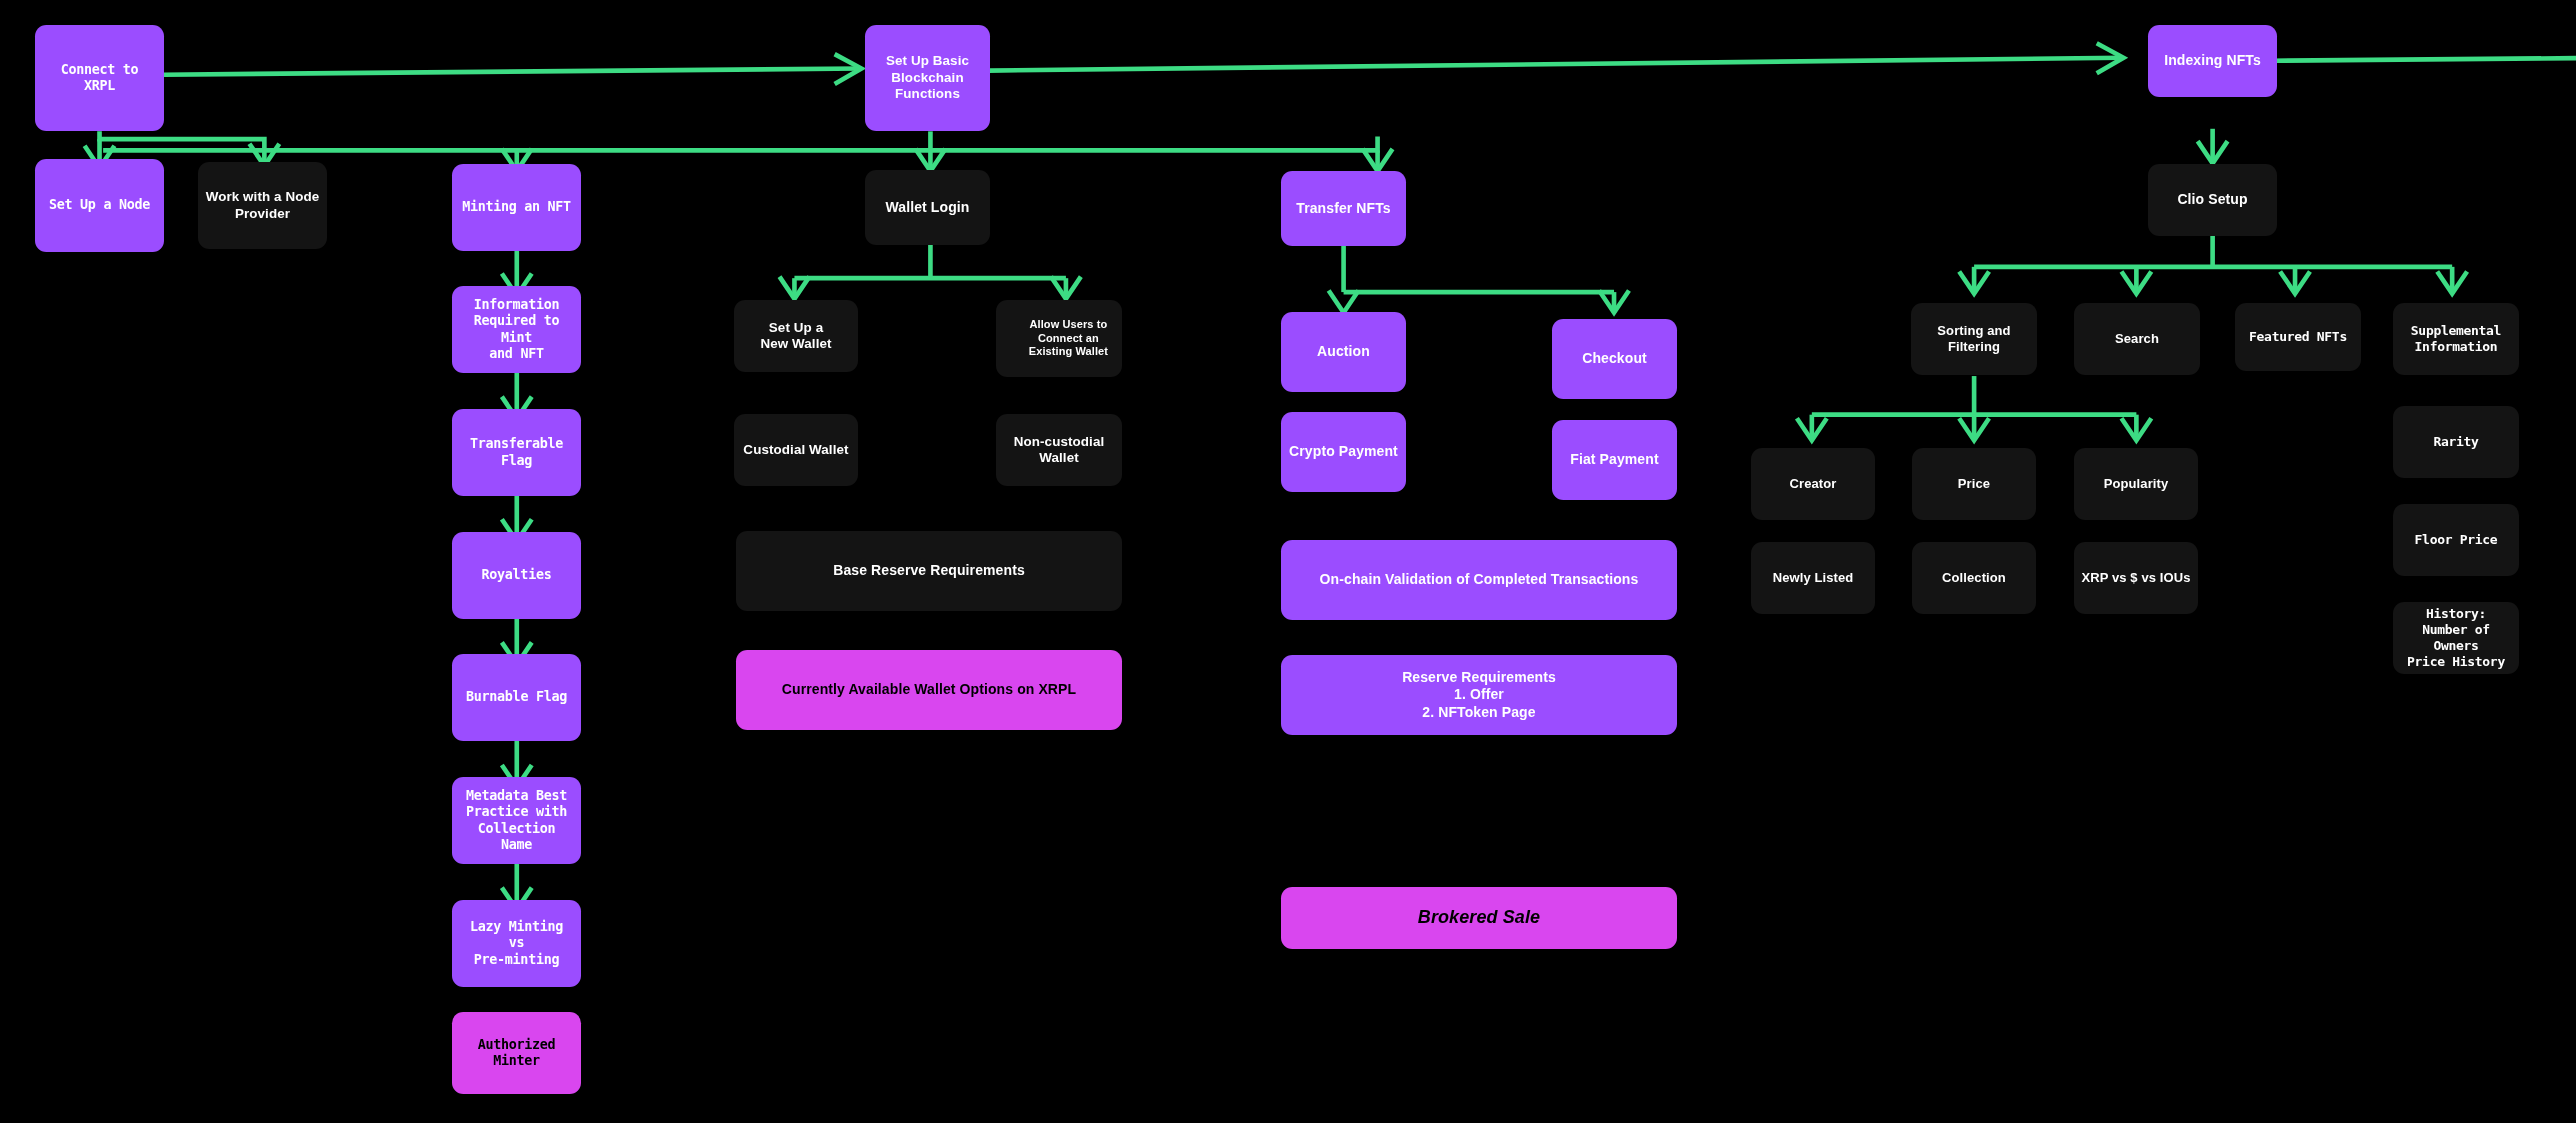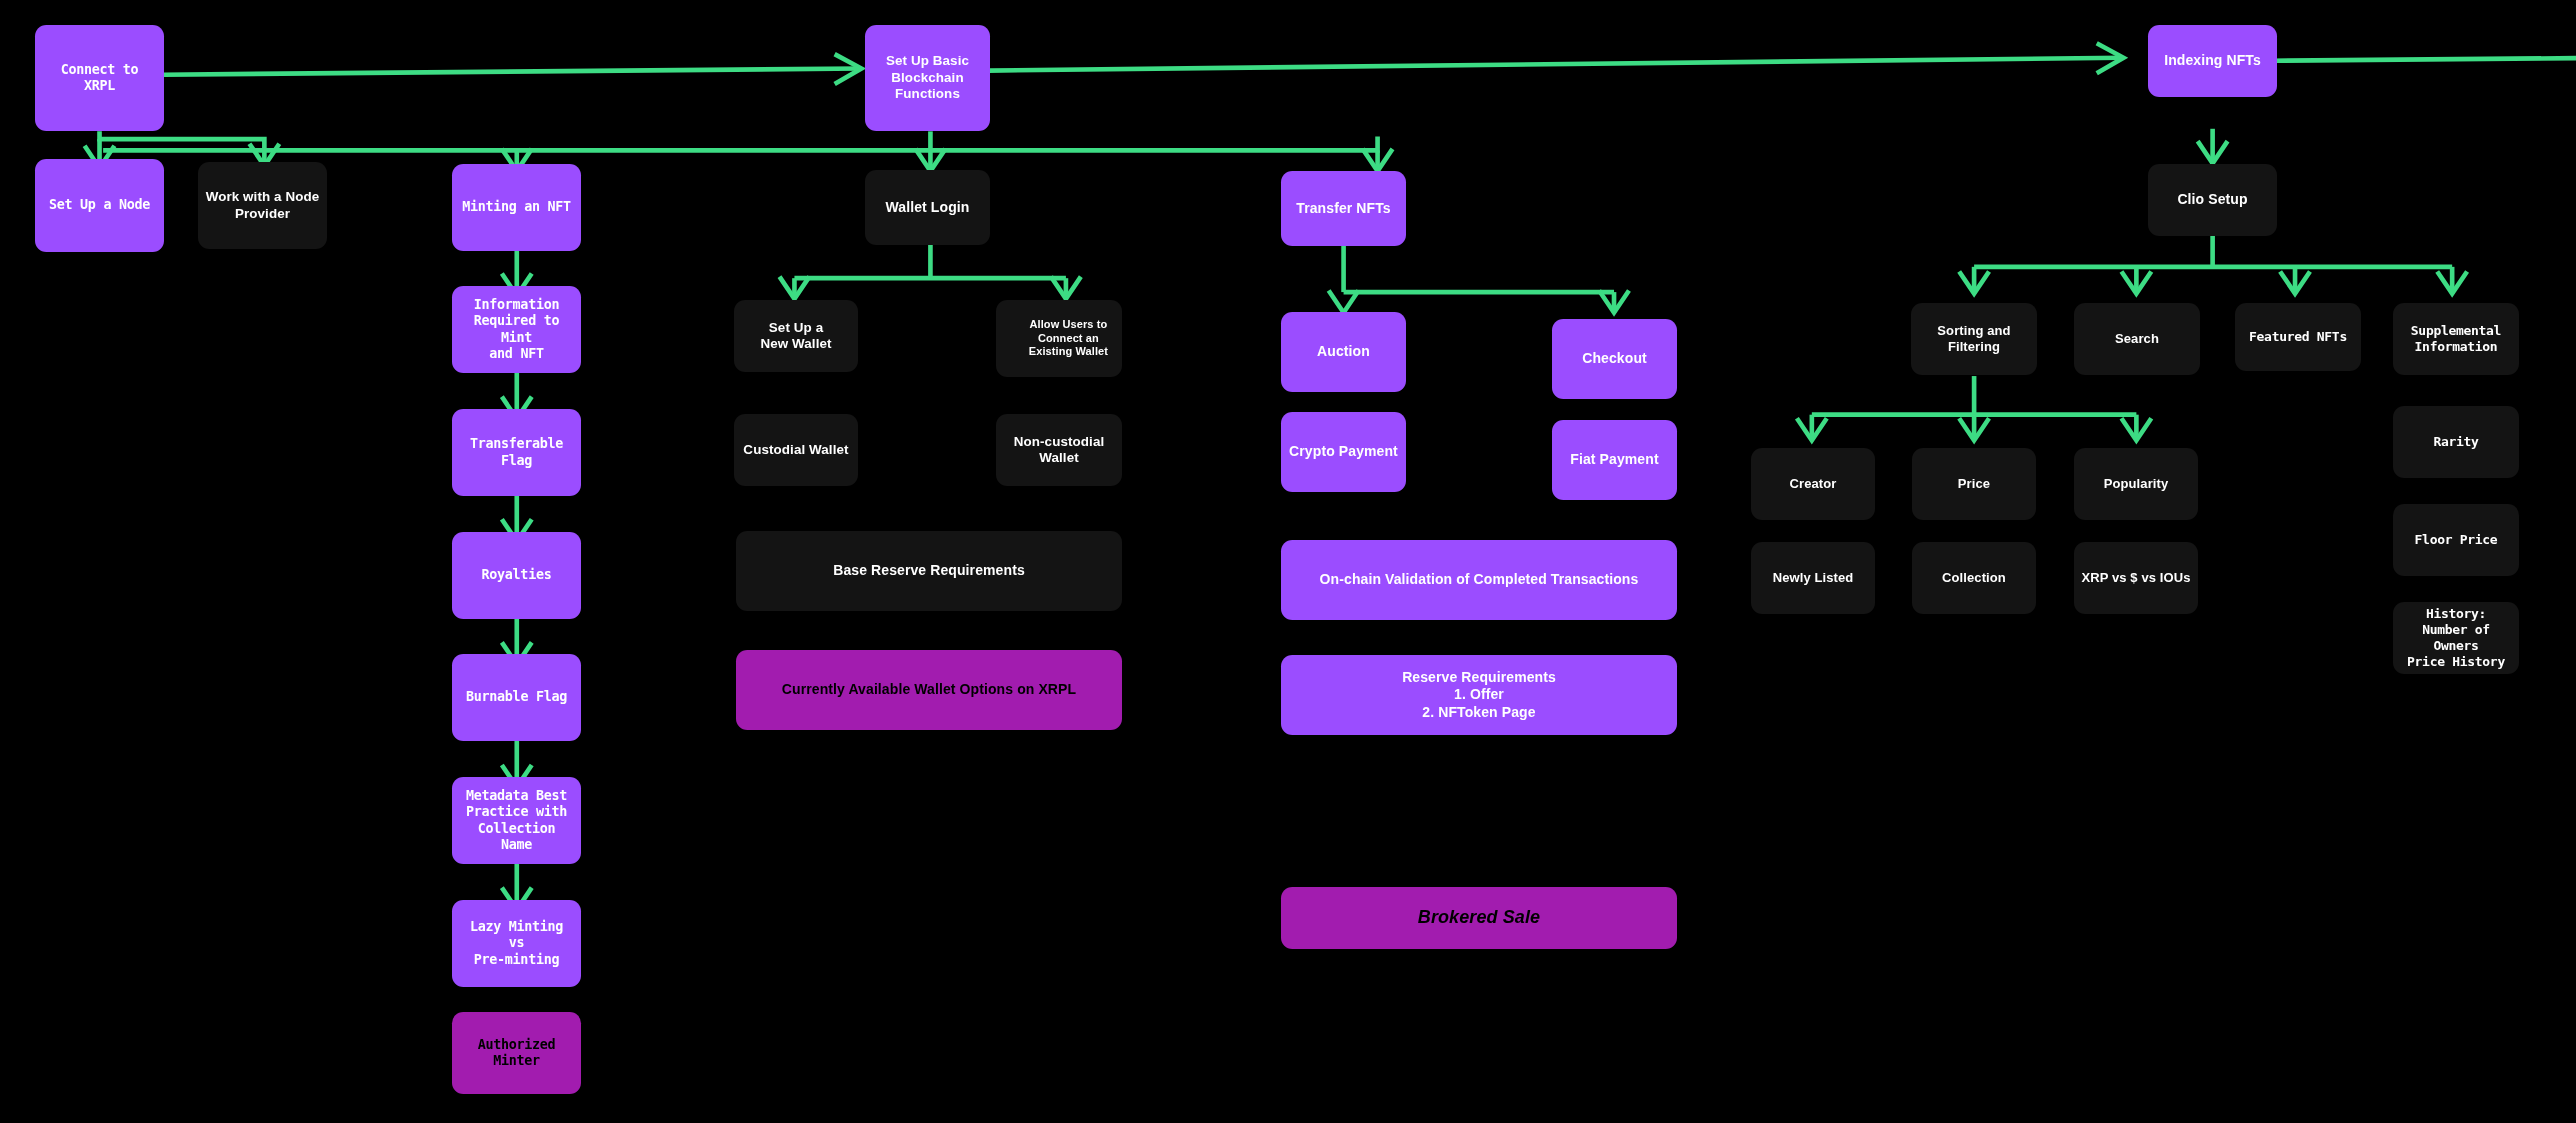--- a/index.html
+++ b/index.html
@@ -23,21 +23,21 @@
     justify-content:center;
     text-align:center;
     padding:5.2px 7.2px;
     font-weight:700;
     line-height:1.22;
     white-space:pre-line;
     letter-spacing:0.1px;
   }
   .purple{ background:#9b4dff; color:#ffffff; }
   .dark  { background:#141414; color:#ffffff; }
-  .white { background:#a21caf; color:#000000; }
+  .white { background:#d946ef; color:#000000; }
 
   
   .mono{ font-family:"DejaVu Sans Mono", monospace; letter-spacing:-0.3px; }
 
   svg.edges{
     position:absolute;
     left:0; top:0;
     width:2784px; height:1123px;
     pointer-events:none;
   }

